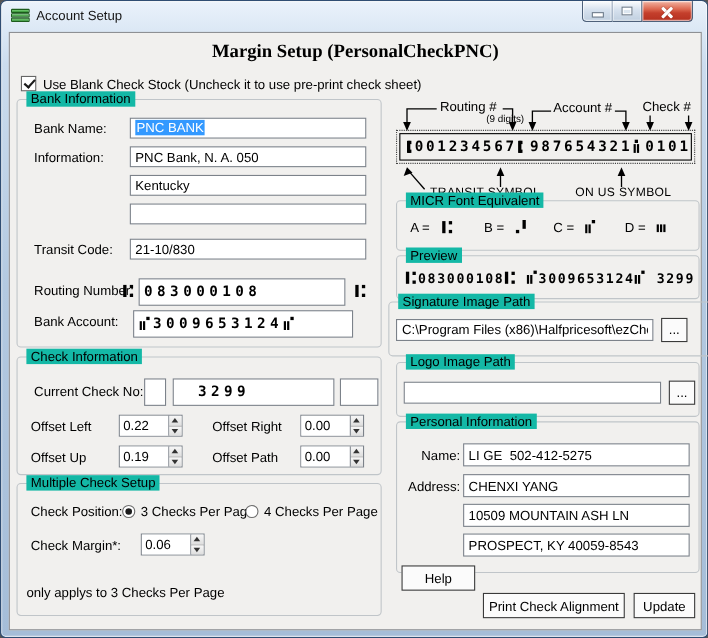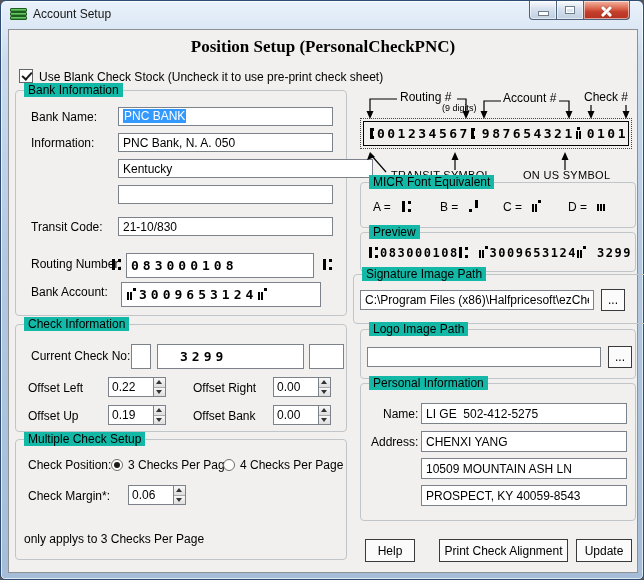--- a/index.html
+++ b/index.html
@@ -104,32 +104,32 @@
       <span class="wb max">
           <i class="g-max"></i>
         </span>
       <span class="wb close">
           <i class="g-close"></i>
         </span>
     </div>
   </div>
 
   <div class="client">
-    <div class="hdr">Position Setup (PersonalCheckPNC)</div>
+    <div class="hdr">Margin Setup (PersonalCheckPNC)</div>
 
     <span class="cb checked" style="left:10px;top:39px;"></span>
     <span class="lbl" style="left:30px;top:40px;">Use Blank Check Stock (Uncheck it to use pre-print check sheet)</span>
 
     <div class="grp" style="left:6px;top:60px;width:332px;height:226px;">
       <span class="gt">Bank Information</span>
       <span class="lbl" style="left:15px;top:19px;">Bank Name:</span>
       <div class="inp" style="left:102px;top:16px;width:215px;height:19px;"><span class="sel">PNC BANK</span></div>
       <span class="lbl" style="left:15px;top:45px;">Information:</span>
       <input class="inp" style="left: 102px; top: 42px; width: 215px; height: 19px;" value="PNC Bank, N. A. 050">
-      <input class="inp" style="left: 102px; top: 68px; width: 255px; height: 19px;" value="Kentucky">
+      <input class="inp" style="left: 102px; top: 68px; width: 215px; height: 19px;" value="Kentucky">
       <input class="inp" style="left: 102px; top: 94px; width: 215px; height: 19px;" value="">
       <span class="lbl" style="left:15px;top:129px;">Transit Code:</span>
       <input class="inp" style="left: 102px; top: 126px; width: 215px; height: 19px;" value="21-10/830">
       <span class="lbl" style="left:15px;top:166px;">Routing Number:</span>
       <span class="micr" style="position:absolute;left:95px;top:167px;">
           <span class="ms msA">
             <i></i>
             <i></i>
             <i></i>
           </span>
@@ -205,21 +205,21 @@
           </span>
         </span>
       <span class="lbl" style="left:12px;top:84px;">Offset Up</span>
       <span class="spin" style="left:92px;top:80px;width:58px;">
           <input class="v" value="0.19" style="">
           <span class="bns">
             <span class="up"></span>
             <span class="dn"></span>
           </span>
         </span>
-      <span class="lbl" style="left:177px;top:84px;">Offset Bank</span>
+      <span class="lbl" style="left:177px;top:84px;">Offset Path</span>
       <span class="spin" style="left:257px;top:80px;width:58px;">
           <input class="v" value="0.00" style="">
           <span class="bns">
             <span class="up"></span>
             <span class="dn"></span>
           </span>
         </span>
     </div>
 
     <div class="grp" style="left:6px;top:409px;width:332px;height:121px;">
@@ -417,17 +417,17 @@
     <div class="grp" style="left:351px;top:353px;width:276px;height:138px;">
       <span class="gt">Personal Information</span>
       <span class="lbl" style="left:22px;top:23px;">Name:</span>
       <input class="inp" style="left: 60px; top: 19px; width: 206px; height: 21px;" value="LI GE  502-412-5275">
       <span class="lbl" style="left:10px;top:51px;">Address:</span>
       <input class="inp" style="left: 60px; top: 47px; width: 206px; height: 21px;" value="CHENXI YANG">
       <input class="inp" style="left: 60px; top: 74px; width: 206px; height: 21px;" value="10509 MOUNTAIN ASH LN">
       <input class="inp" style="left: 60px; top: 101px; width: 206px; height: 21px;" value="PROSPECT, KY 40059-8543">
     </div>
 
-    <span class="btn" style="left:356px;top:509px;width:50px;height:23px;">Help</span>
+    <span class="btn" style="left:356px;top:484px;width:67px;height:23px;">Help</span>
     <span class="btn" style="left:430px;top:509px;width:129px;height:23px;">Print Check Alignment</span>
     <span class="btn" style="left:567px;top:509px;width:56px;height:23px;">Update</span>
   </div>
 </div>
 
 </body></html>

